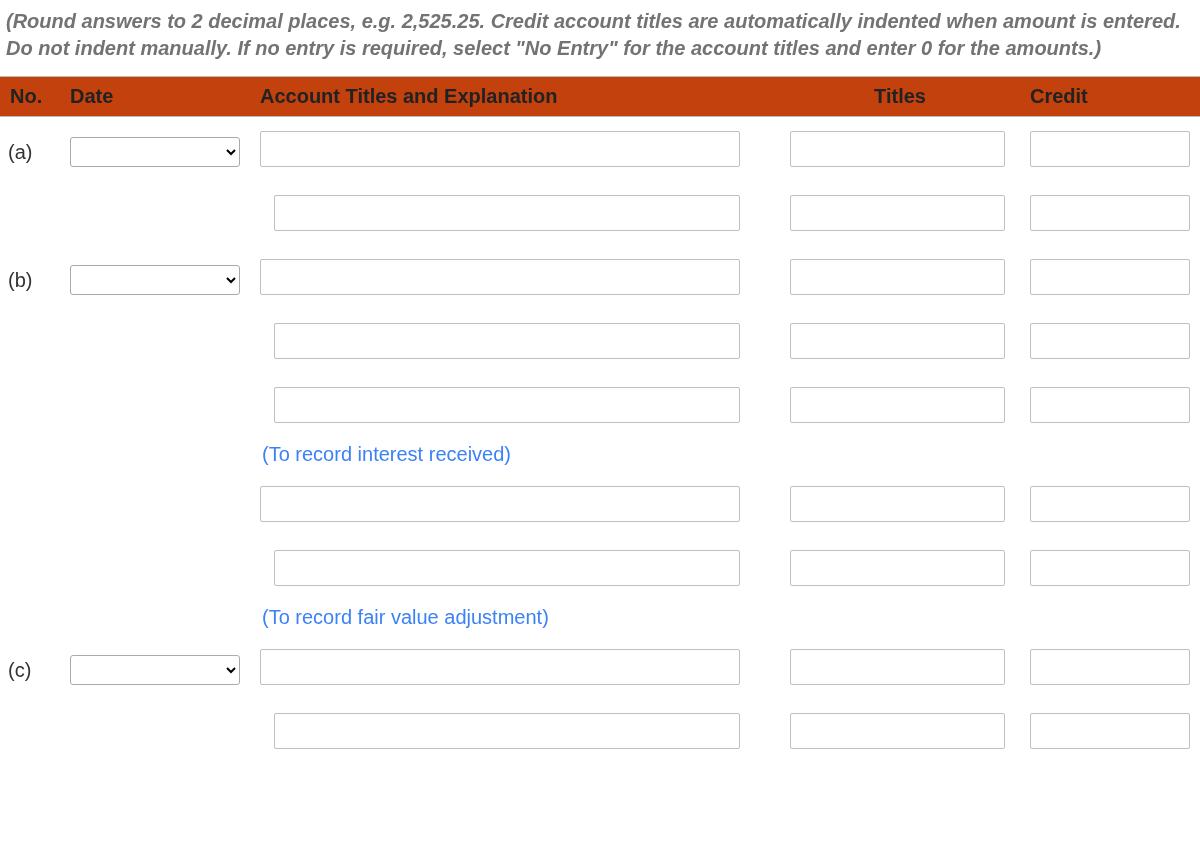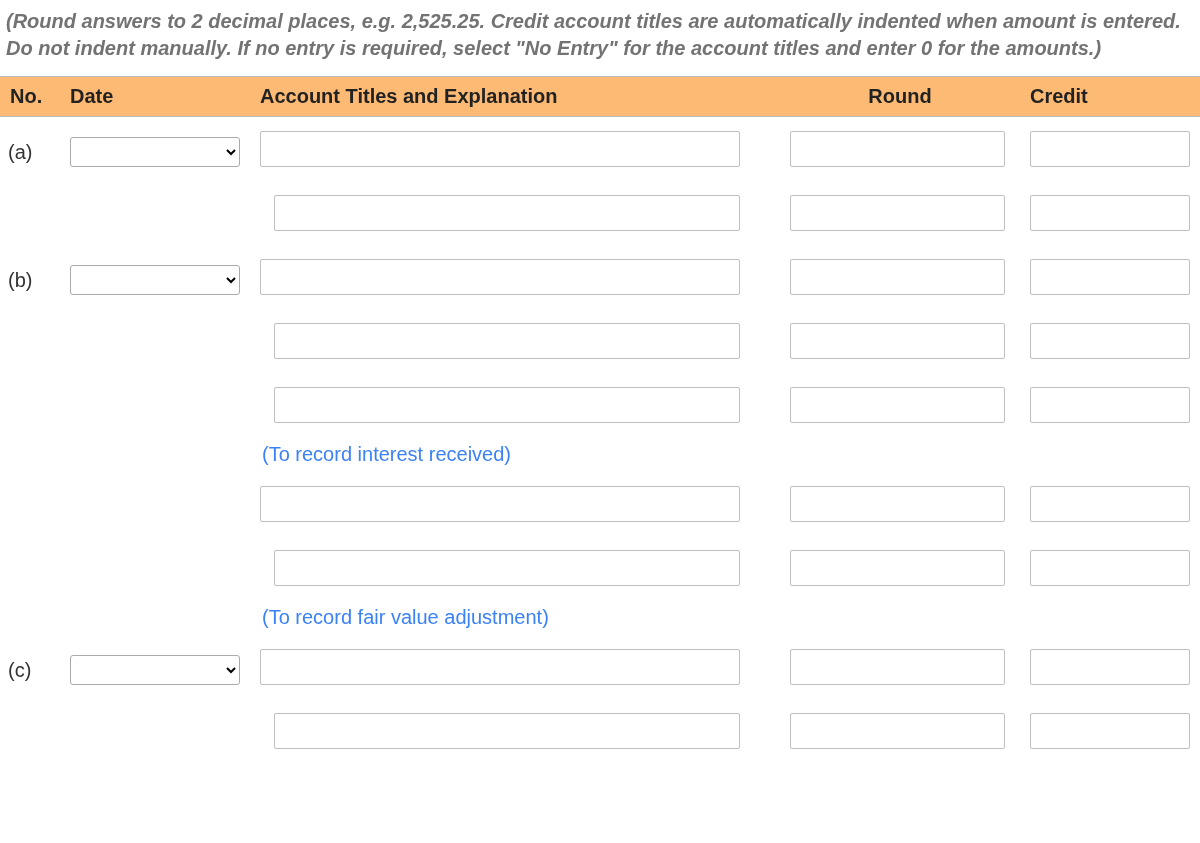--- a/index.html
+++ b/index.html
@@ -18,21 +18,21 @@
     font-weight: 600;
     padding: 8px 10px 14px 6px;
     font-size: 20px;
     line-height: 1.35;
   }
   table {
     border-collapse: collapse;
     width: 100%;
   }
   thead th {
-    background: #fdba74;
+    background: #c2410c;
     border-top: 1px solid #bbb;
     border-bottom: 1px solid #bbb;
     font-weight: 700;
     text-align: left;
     padding: 8px 10px;
     font-size: 20px;
     color: #222;
   }
   thead th.credit { text-align: left; padding-right: 18px; }
   thead th.debit { text-align: center; }
@@ -84,21 +84,21 @@
 <body>
 
 <div class="instructions">(Round answers to 2 decimal places, e.g. 2,525.25. Credit account titles are automatically indented when amount is entered. Do not indent manually. If no entry is required, select "No Entry" for the account titles and enter 0 for the amounts.)</div>
 
 <table>
   <thead>
     <tr>
       <th>No.</th>
       <th>Date</th>
       <th>Account Titles and Explanation</th>
-      <th class="debit">Round</th>
+      <th class="debit">Titles</th>
       <th class="credit">Credit</th>
     </tr>
   </thead>
   <tbody>
 
     <tr>
       <td class="no-cell">(a)</td>
       <td class="date-cell"><select class="date-select"><option></option></select></td>
       <td class="account-cell"><input class="text-input account" type="text" style=""></td>
       <td class="debit-cell"><input class="text-input debit" type="text" style=""></td>

